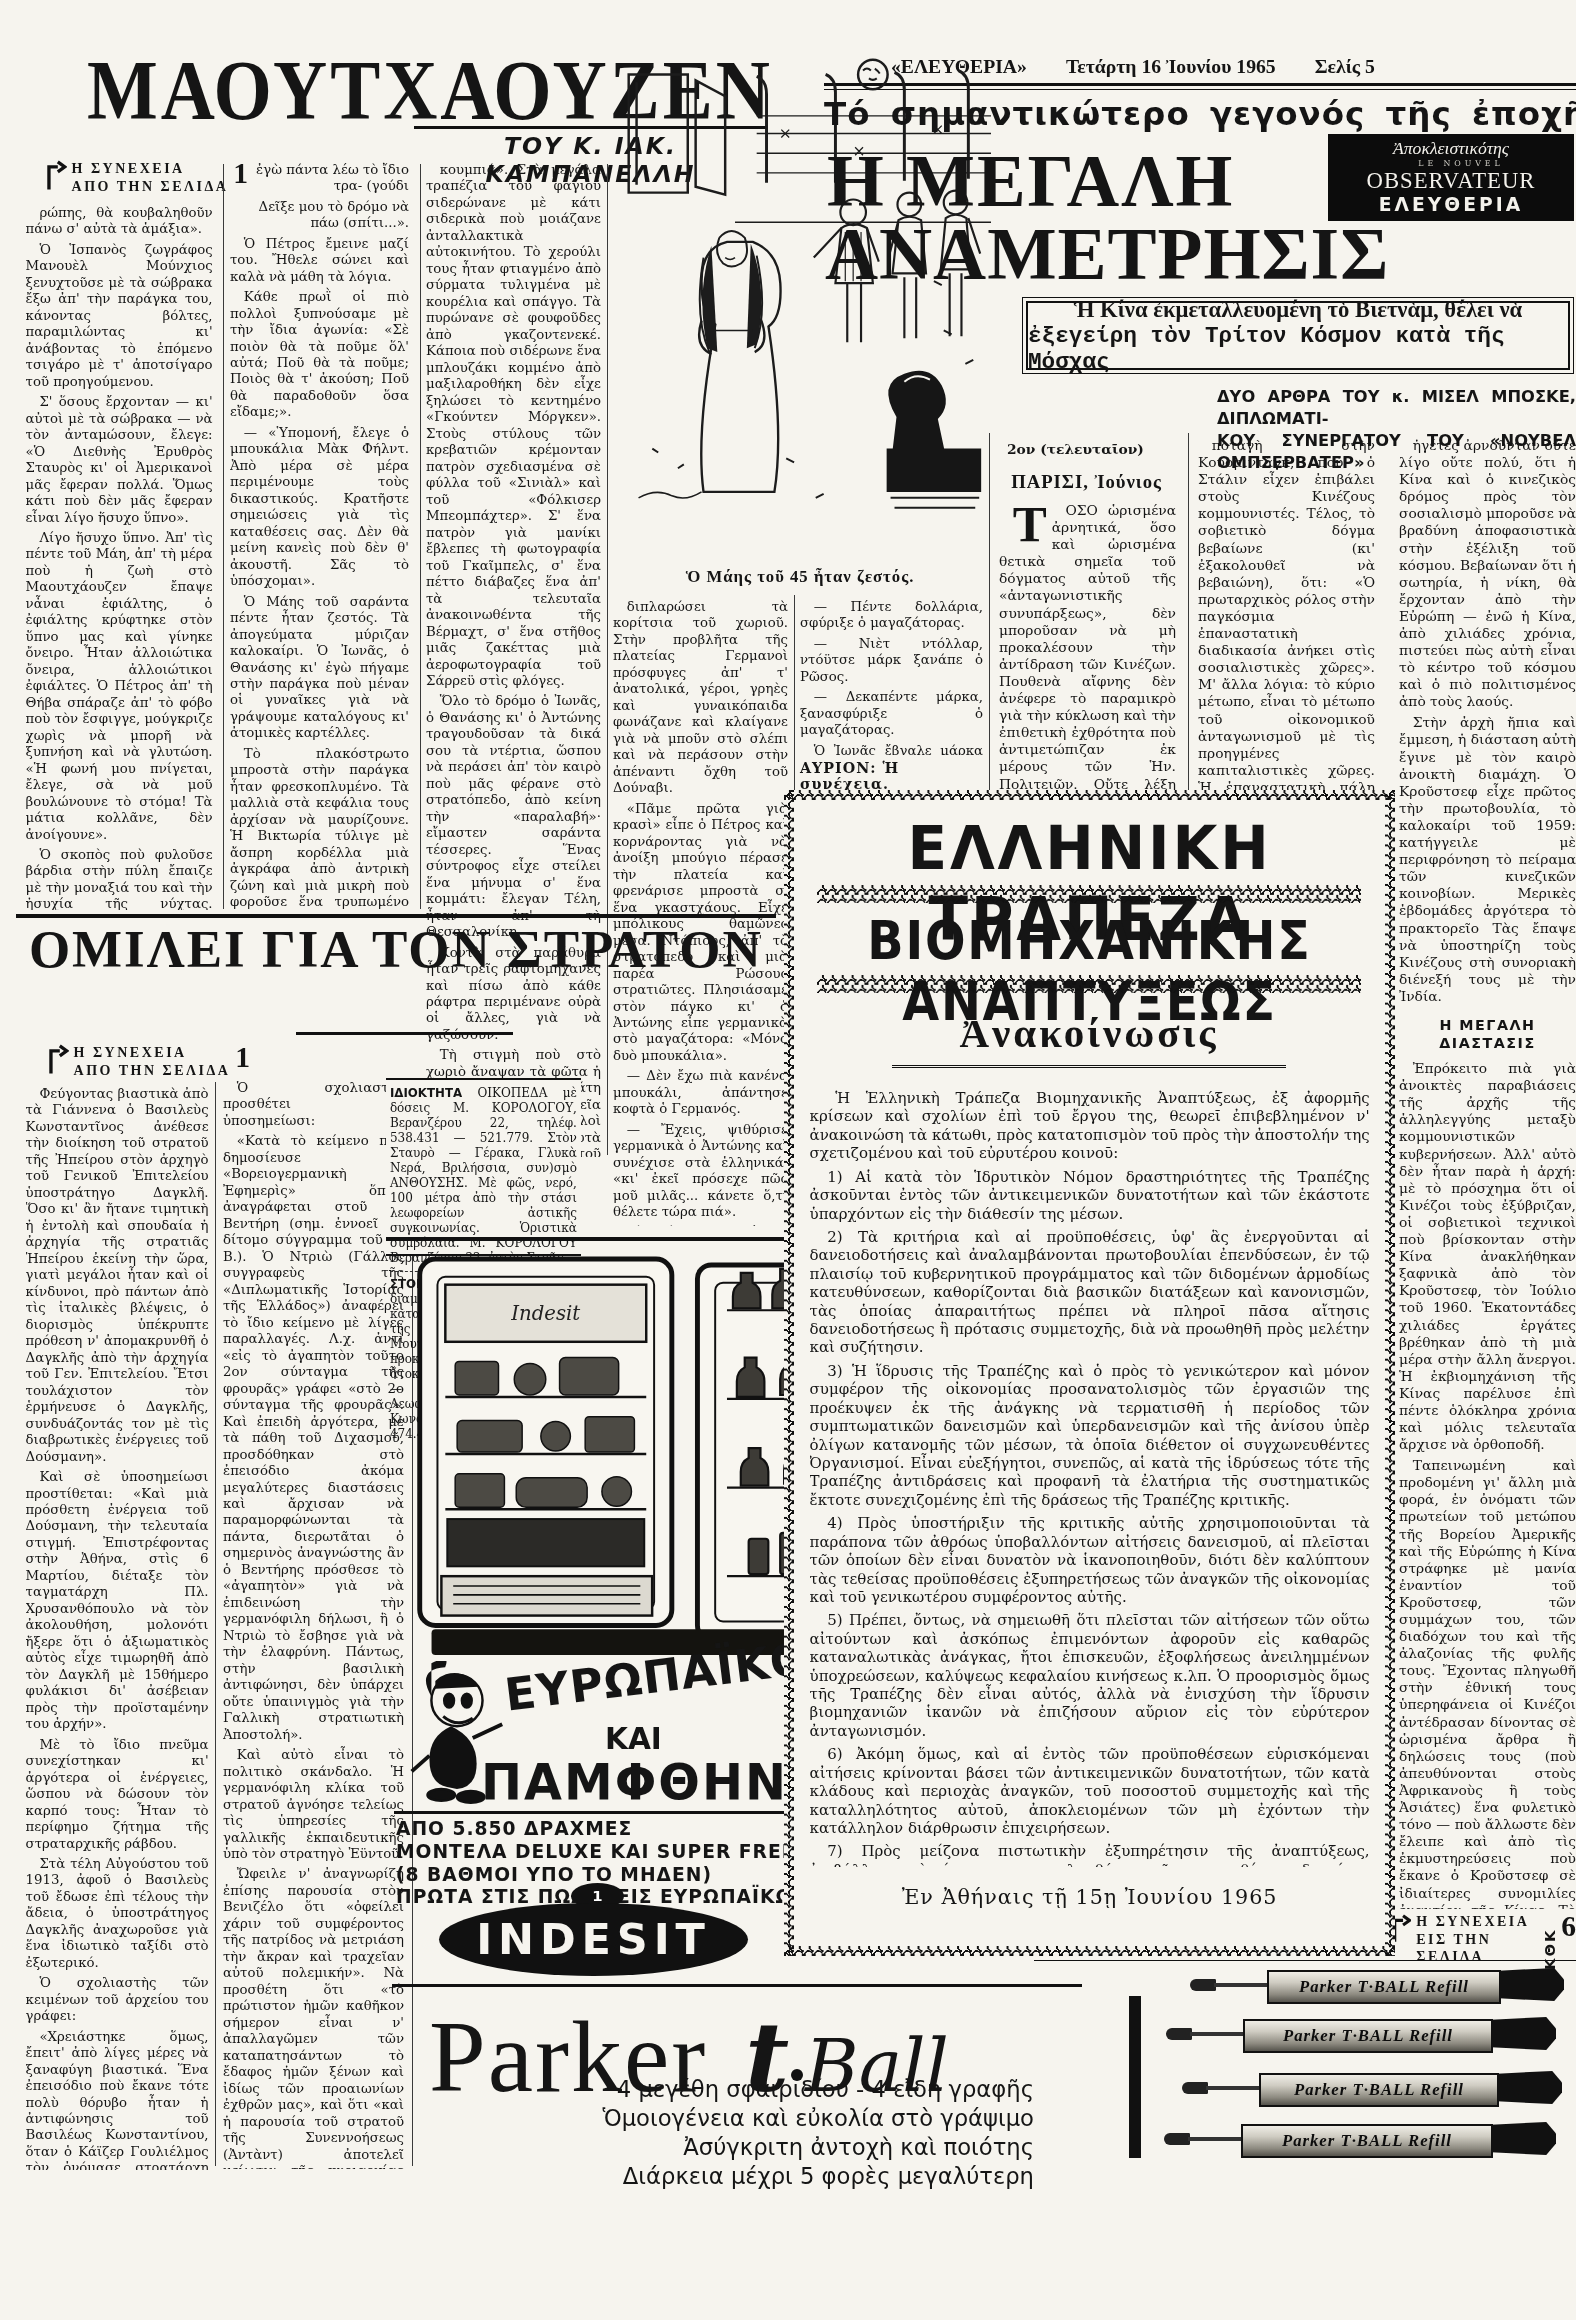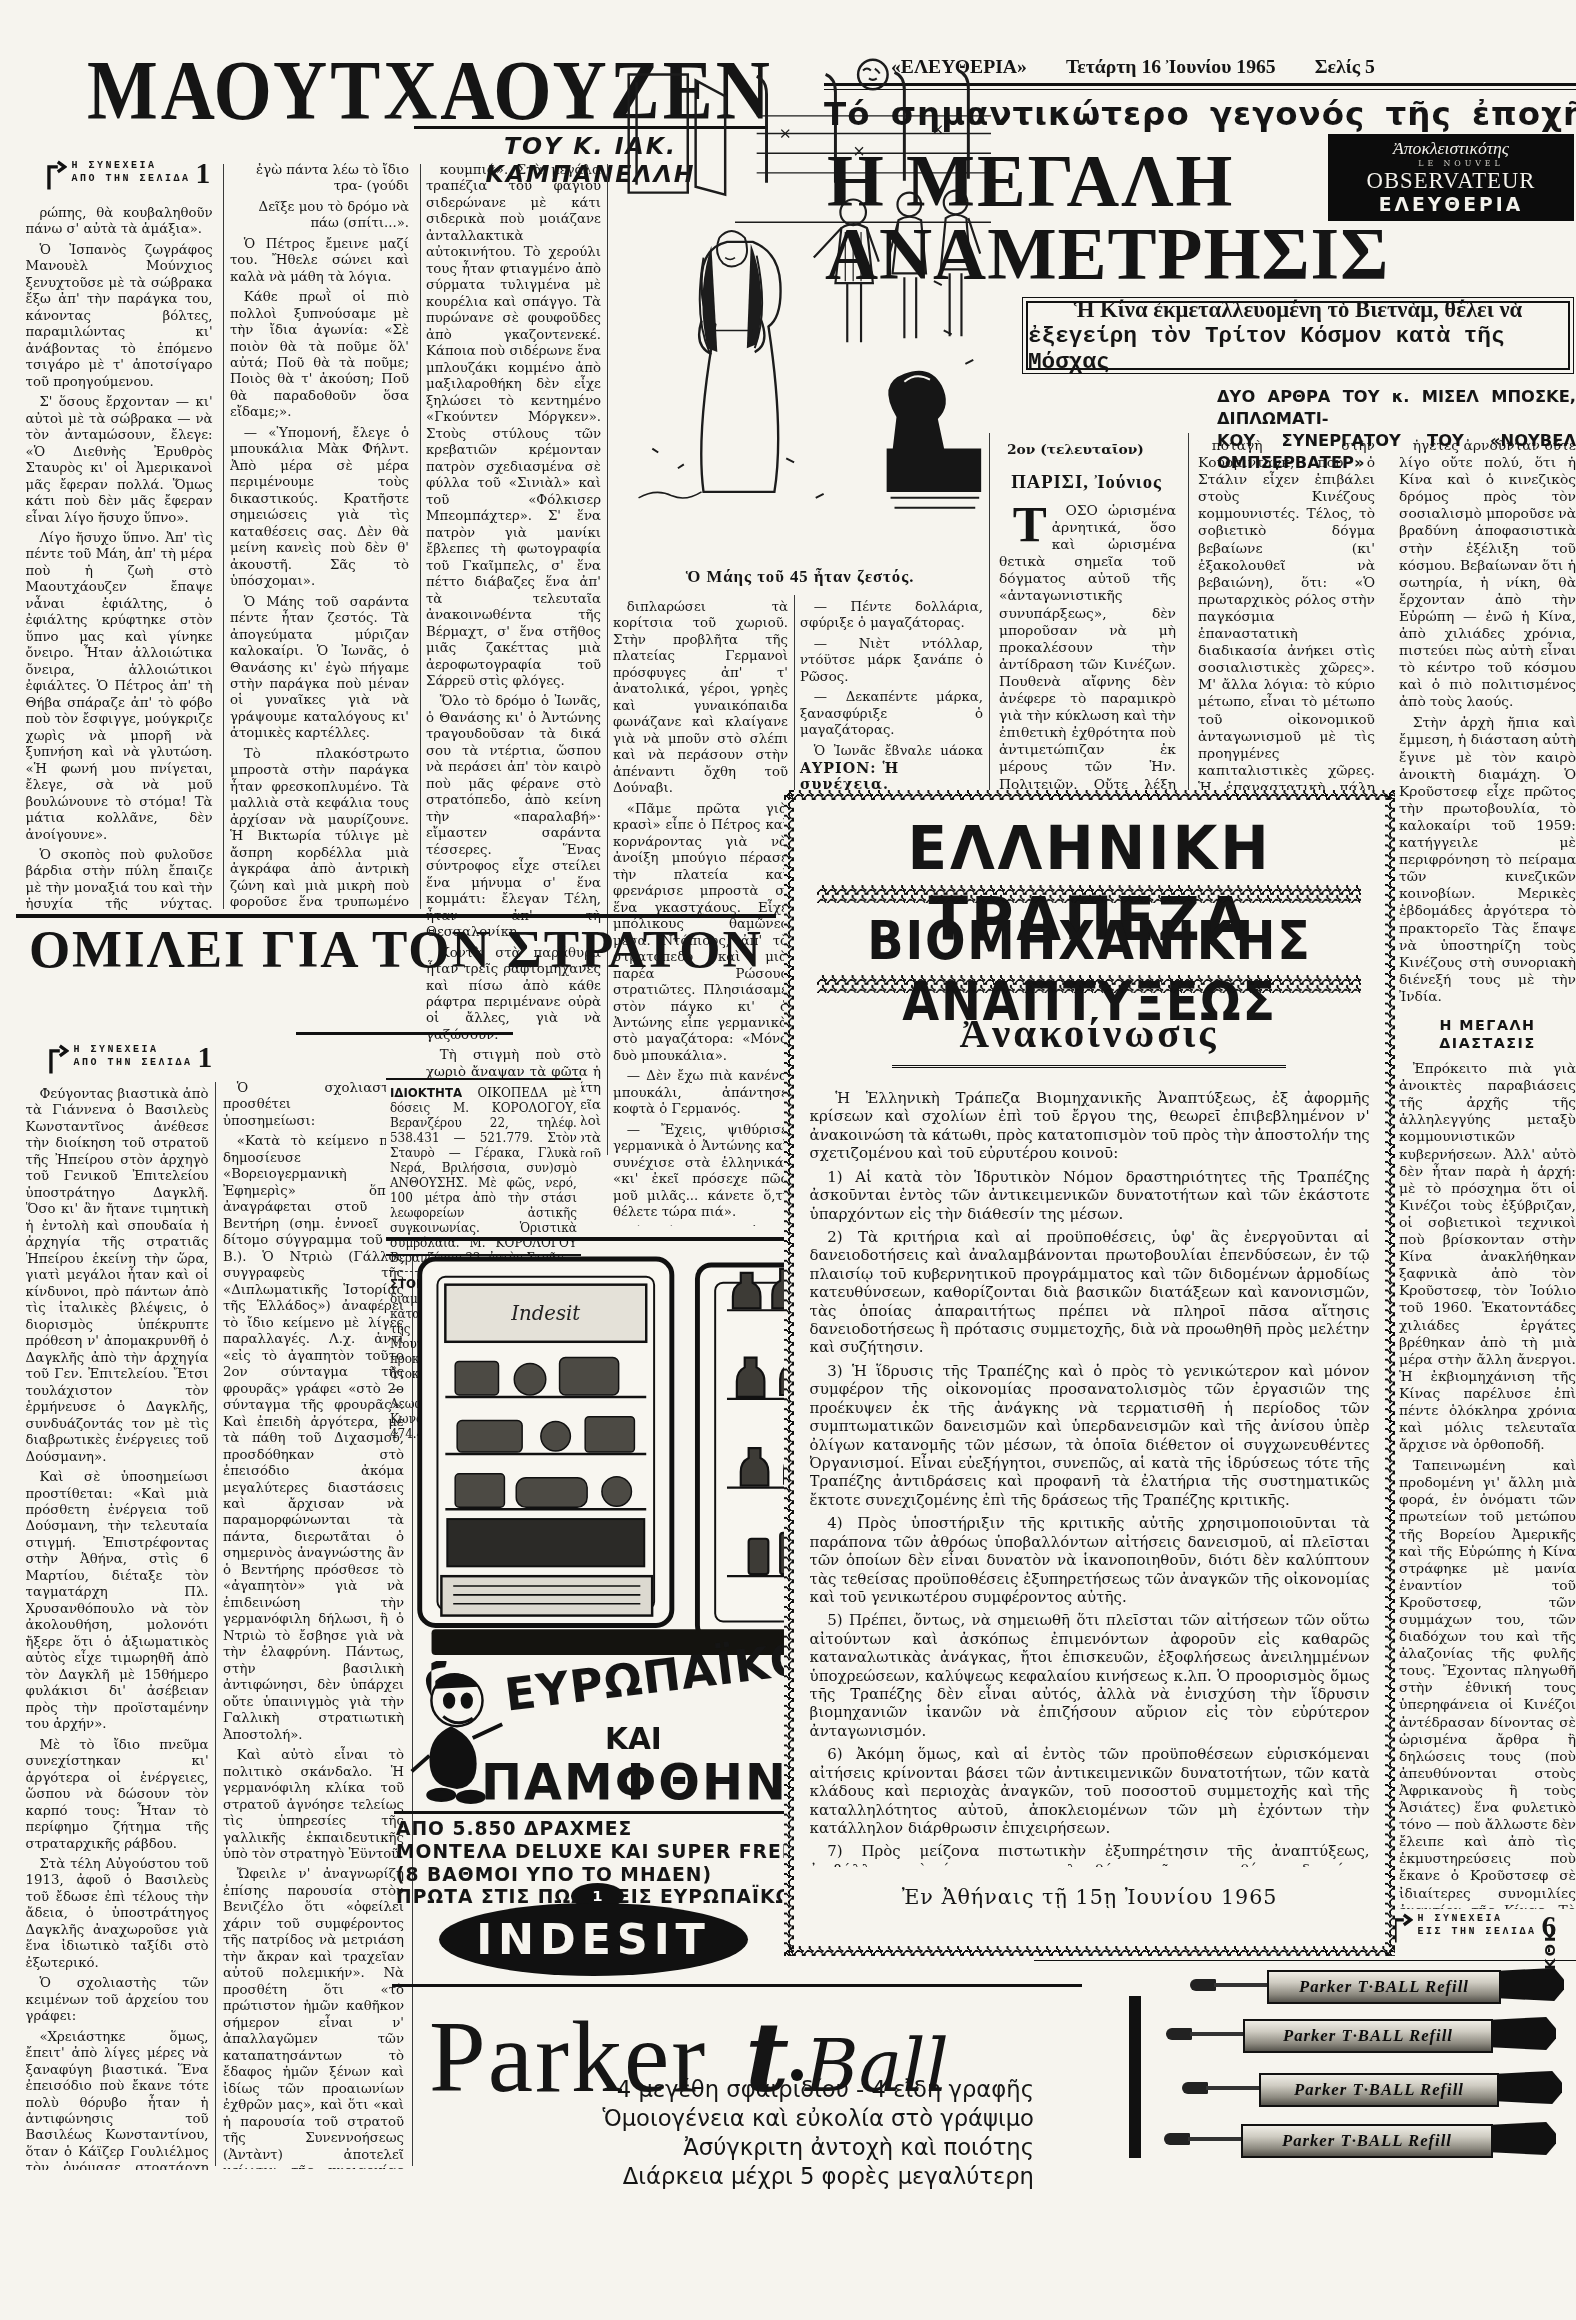--- a/index.html
+++ b/index.html
@@ -11,21 +11,21 @@
   .col{font-size:13.3px;line-height:1.24;text-align:justify;overflow:hidden;}
   .col .para{margin:0 0 3.9px 0;text-indent:13.8px;}
   .col .para.verse{text-align:right;text-indent:0;}
   .col-subhead{text-align:center;font-family:"DejaVu Sans",sans-serif;font-weight:bold;
                font-size:14.3px;letter-spacing:1.5px;margin:11.8px 0 7.9px;text-indent:0;}
   .vrule{border-left:1px solid #3a3a3a;width:0;}
   .hrule{border-top:3px solid #111;height:0;}
   .hrule.thin{border-top-width:1px;}
   .hrule.thick{border-top-width:4.9px;}
   .marker{display:flex;align-items:flex-start;gap:4.9px;}
-  .marker .mtxt{font-family:Liberation Mono, monospace;font-weight:bold;font-size:10px;
+  .marker .mtxt{font-family:Liberation Serif, serif;font-weight:bold;font-size:14px;
                 letter-spacing:2.5px;line-height:1.25;}
   .marker .mnum{font-family:"Liberation Serif",serif;font-weight:bold;font-size:29.6px;line-height:.9;}
   .dropcap p:first-of-type::first-letter{float:left;font-size:51px;line-height:.78;
      padding:3px 4.9px 0 0;font-weight:bold;font-family:"Liberation Serif",serif;}
   .wave{background:radial-gradient(circle at 4.9px 8.9px,transparent 3.3px,#111 3.3px 4.7px,transparent 4.7px),
                    radial-gradient(circle at 9.9px 1px,transparent 3.3px,#111 3.3px 4.7px,transparent 4.7px);
         background-size:9.9px 9.9px;}
   .vwave{background:radial-gradient(circle at 8.9px 4.9px,transparent 3.3px,#111 3.3px 4.7px,transparent 4.7px),
                     radial-gradient(circle at 1px 9.9px,transparent 3.3px,#111 3.3px 4.7px,transparent 4.7px);
         background-size:9.9px 9.9px;}

